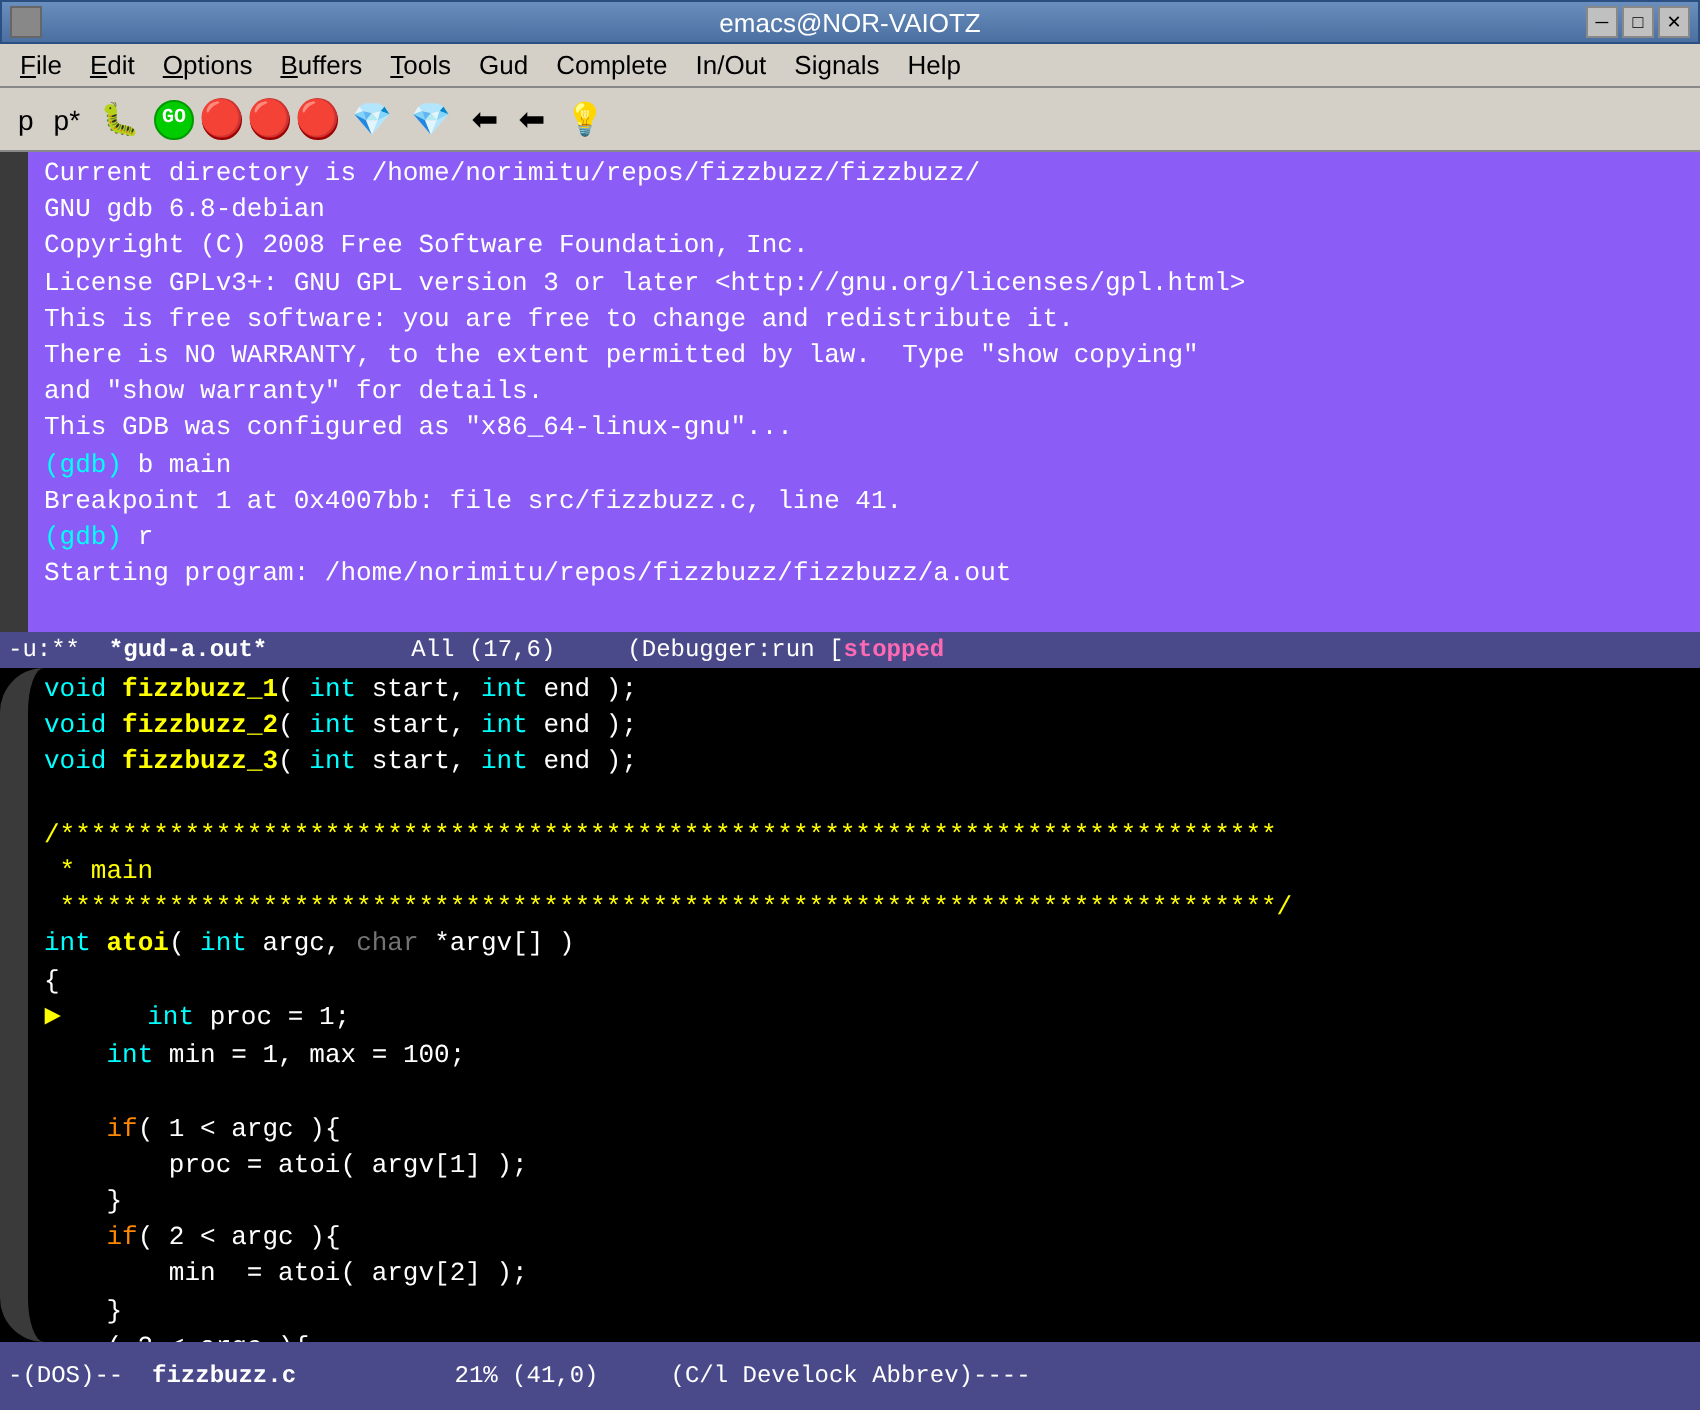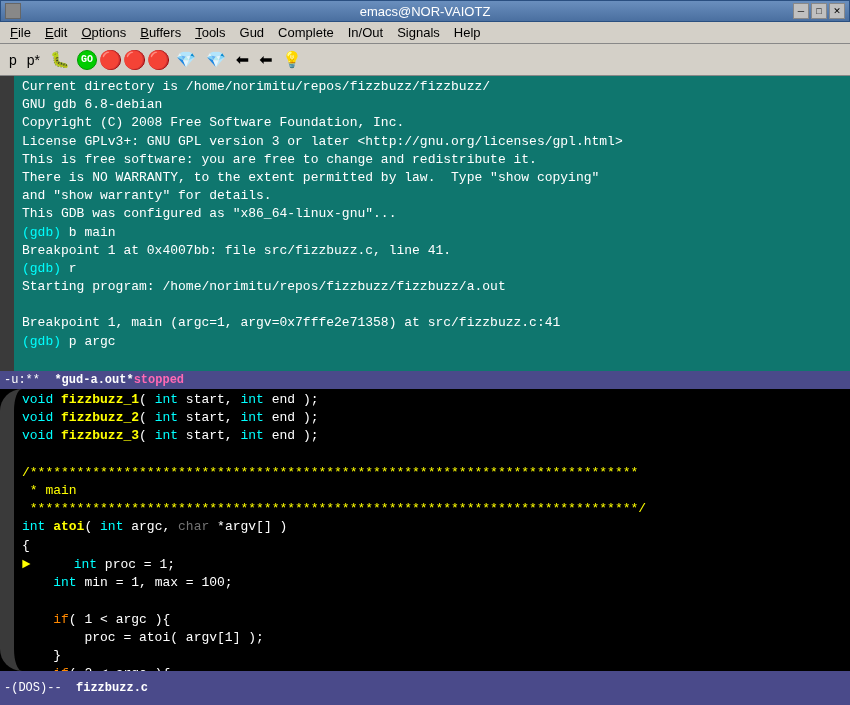--- a/index.html
+++ b/index.html
@@ -120,24 +120,24 @@
 
     
     #main-content {
       display: flex;
       flex-direction: column;
       height: calc(705px - 22px - 22px - 32px);
     }
 
     
     #gdb-panel {
-      background: #0f766e;
+      background: #8b5cf6;
       color: #fff;
       padding: 2px 4px;
-      height: 295px;
+      height: 240px;
       overflow: hidden;
       border-left: 14px solid #3a3a3a;
       position: relative;
       font-size: 13px;
       line-height: 1.4;
     }
     #gdb-panel-inner {
       padding-left: 4px;
     }
 
@@ -273,20 +273,21 @@
 
 Breakpoint 1, main (argc=1, argv=0x7fffe2e71358) at src/fizzbuzz.c:41
 </span><span class="color-cyan">(gdb) </span><span class="color-white">p argc</span>
 </pre>
     </div>
   </div>
 
   <div class="mode-line">
     <span>-u:**&nbsp;&nbsp;</span>
     <span style="font-weight:bold;">*gud-a.out*</span>
+    <span>&nbsp;&nbsp;&nbsp;&nbsp;&nbsp;&nbsp;&nbsp;&nbsp;&nbsp;&nbsp;All (17,6)&nbsp;&nbsp;&nbsp;&nbsp;&nbsp;(Debugger:run [</span>
       <span class="mode-line-stopped">stopped</span>
   </div>
 
   <div id="code-panel">
     <div id="code-panel-inner">
       <pre><span class="kw-void">void</span> <span class="color-yellow bold">fizzbuzz_1</span>( <span class="kw-int">int</span> start, <span class="kw-int">int</span> end );
 <span class="kw-void">void</span> <span class="color-yellow bold">fizzbuzz_2</span>( <span class="kw-int">int</span> start, <span class="kw-int">int</span> end );
 <span class="kw-void">void</span> <span class="color-yellow bold">fizzbuzz_3</span>( <span class="kw-int">int</span> start, <span class="kw-int">int</span> end );
 
 <span class="color-yellow">/******************************************************************************</span>
@@ -303,15 +304,16 @@
     <span class="kw-if">if</span>( 2 &lt; argc ){
         min  = atoi( argv[2] );
     }
     ( 3 &lt; argc ){</pre>
     </div>
   </div>
 
   <div id="bottom-mode-line" class="mode-line">
     <span>-(DOS)--&nbsp;&nbsp;</span>
     <span style="font-weight:bold;">fizzbuzz.c</span>
+    <span>&nbsp;&nbsp;&nbsp;&nbsp;&nbsp;&nbsp;&nbsp;&nbsp;&nbsp;&nbsp;&nbsp;21% (41,0)&nbsp;&nbsp;&nbsp;&nbsp;&nbsp;(C/l Develock Abbrev)----</span>
   </div>
 
 </div>
 
 </body></html>

